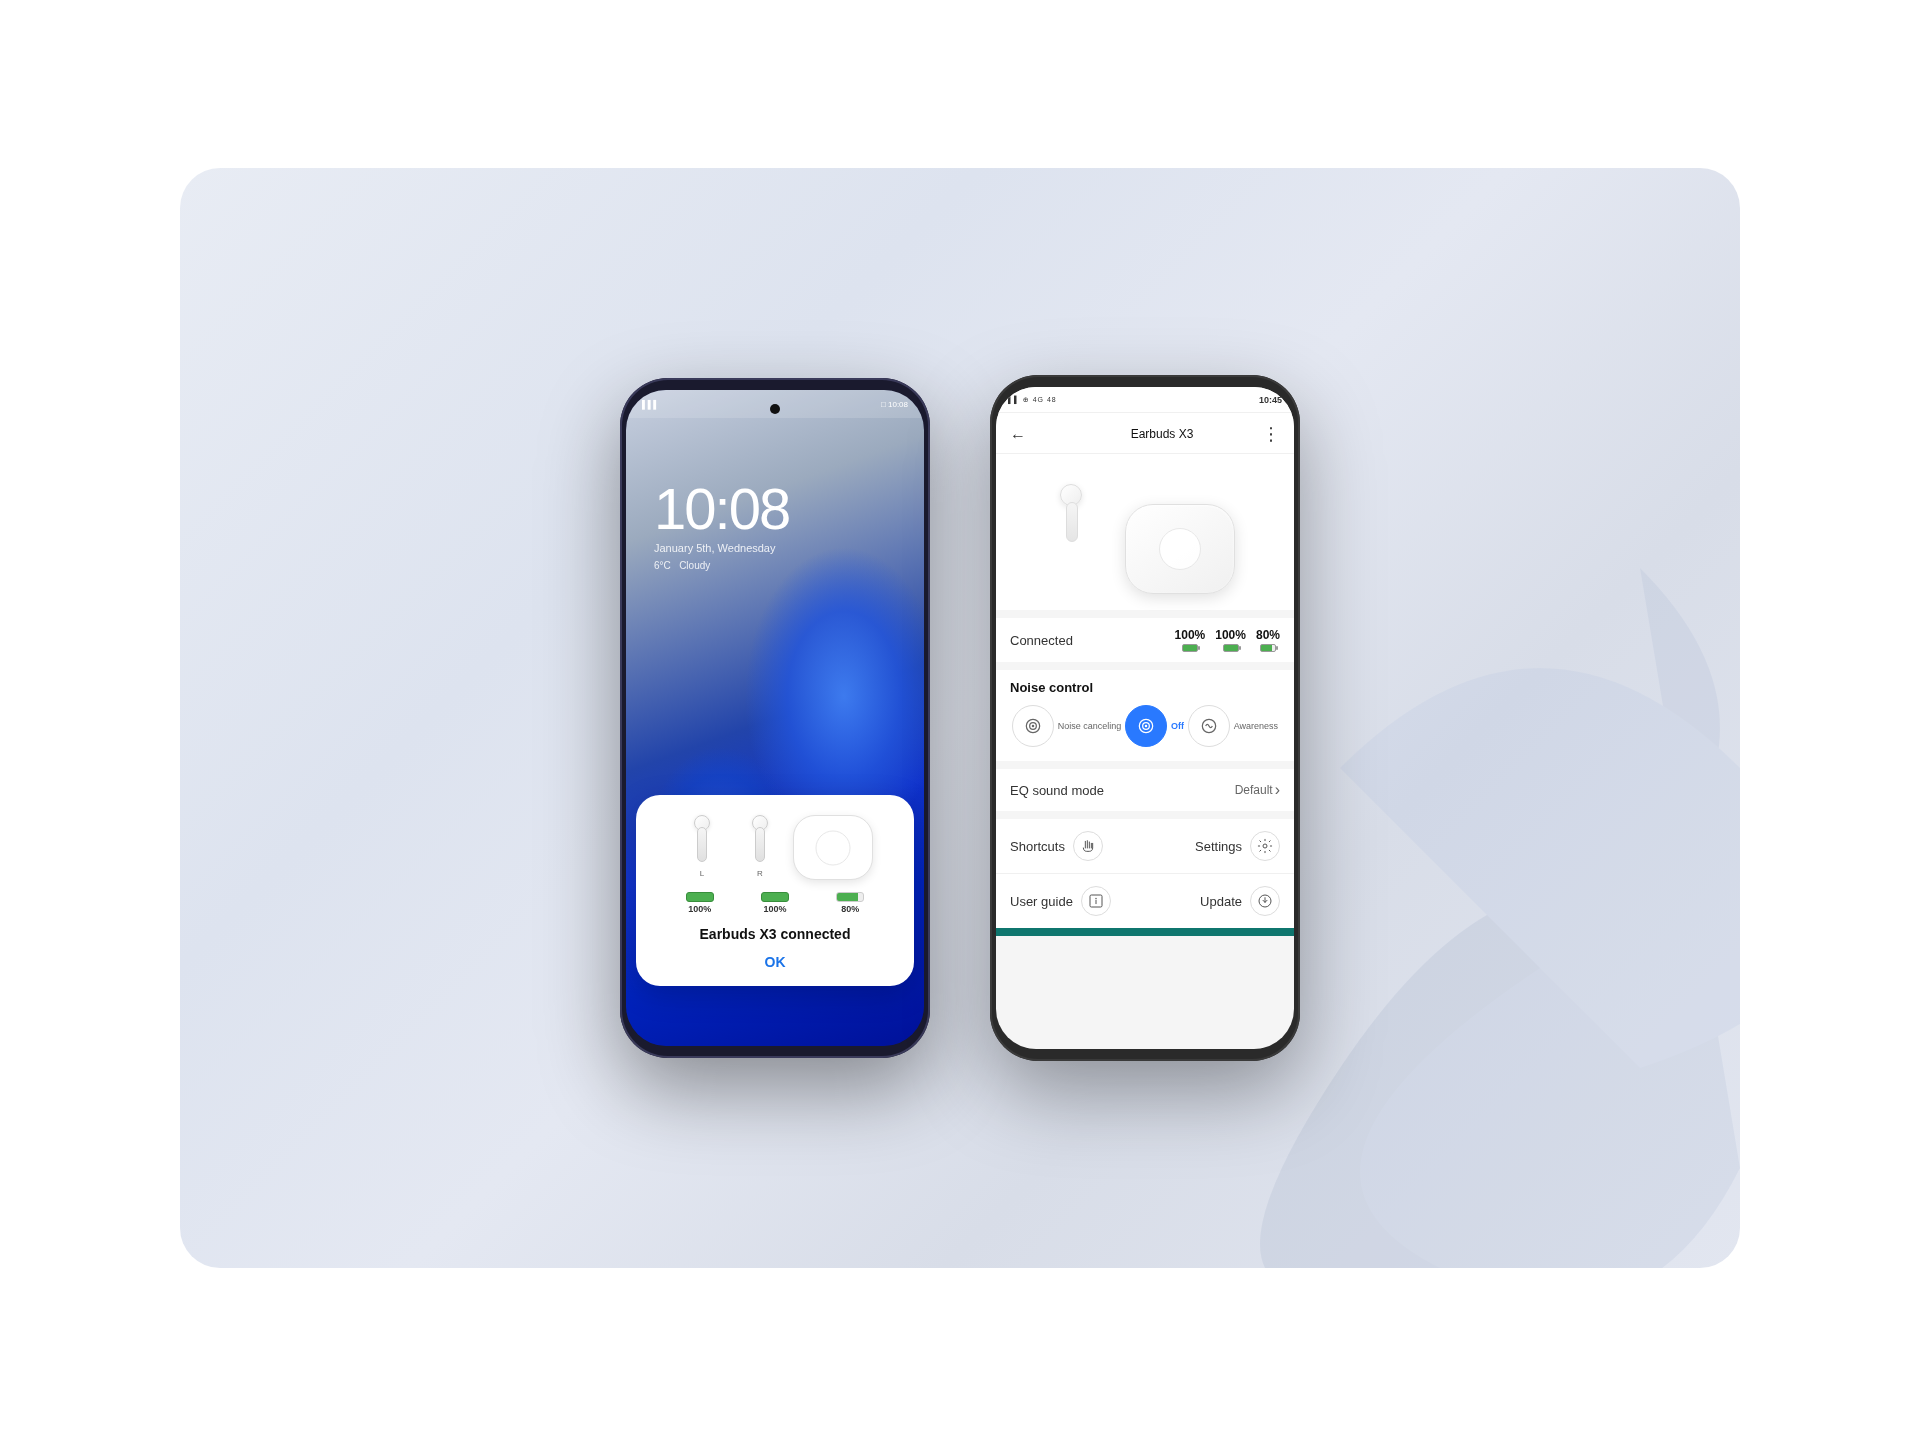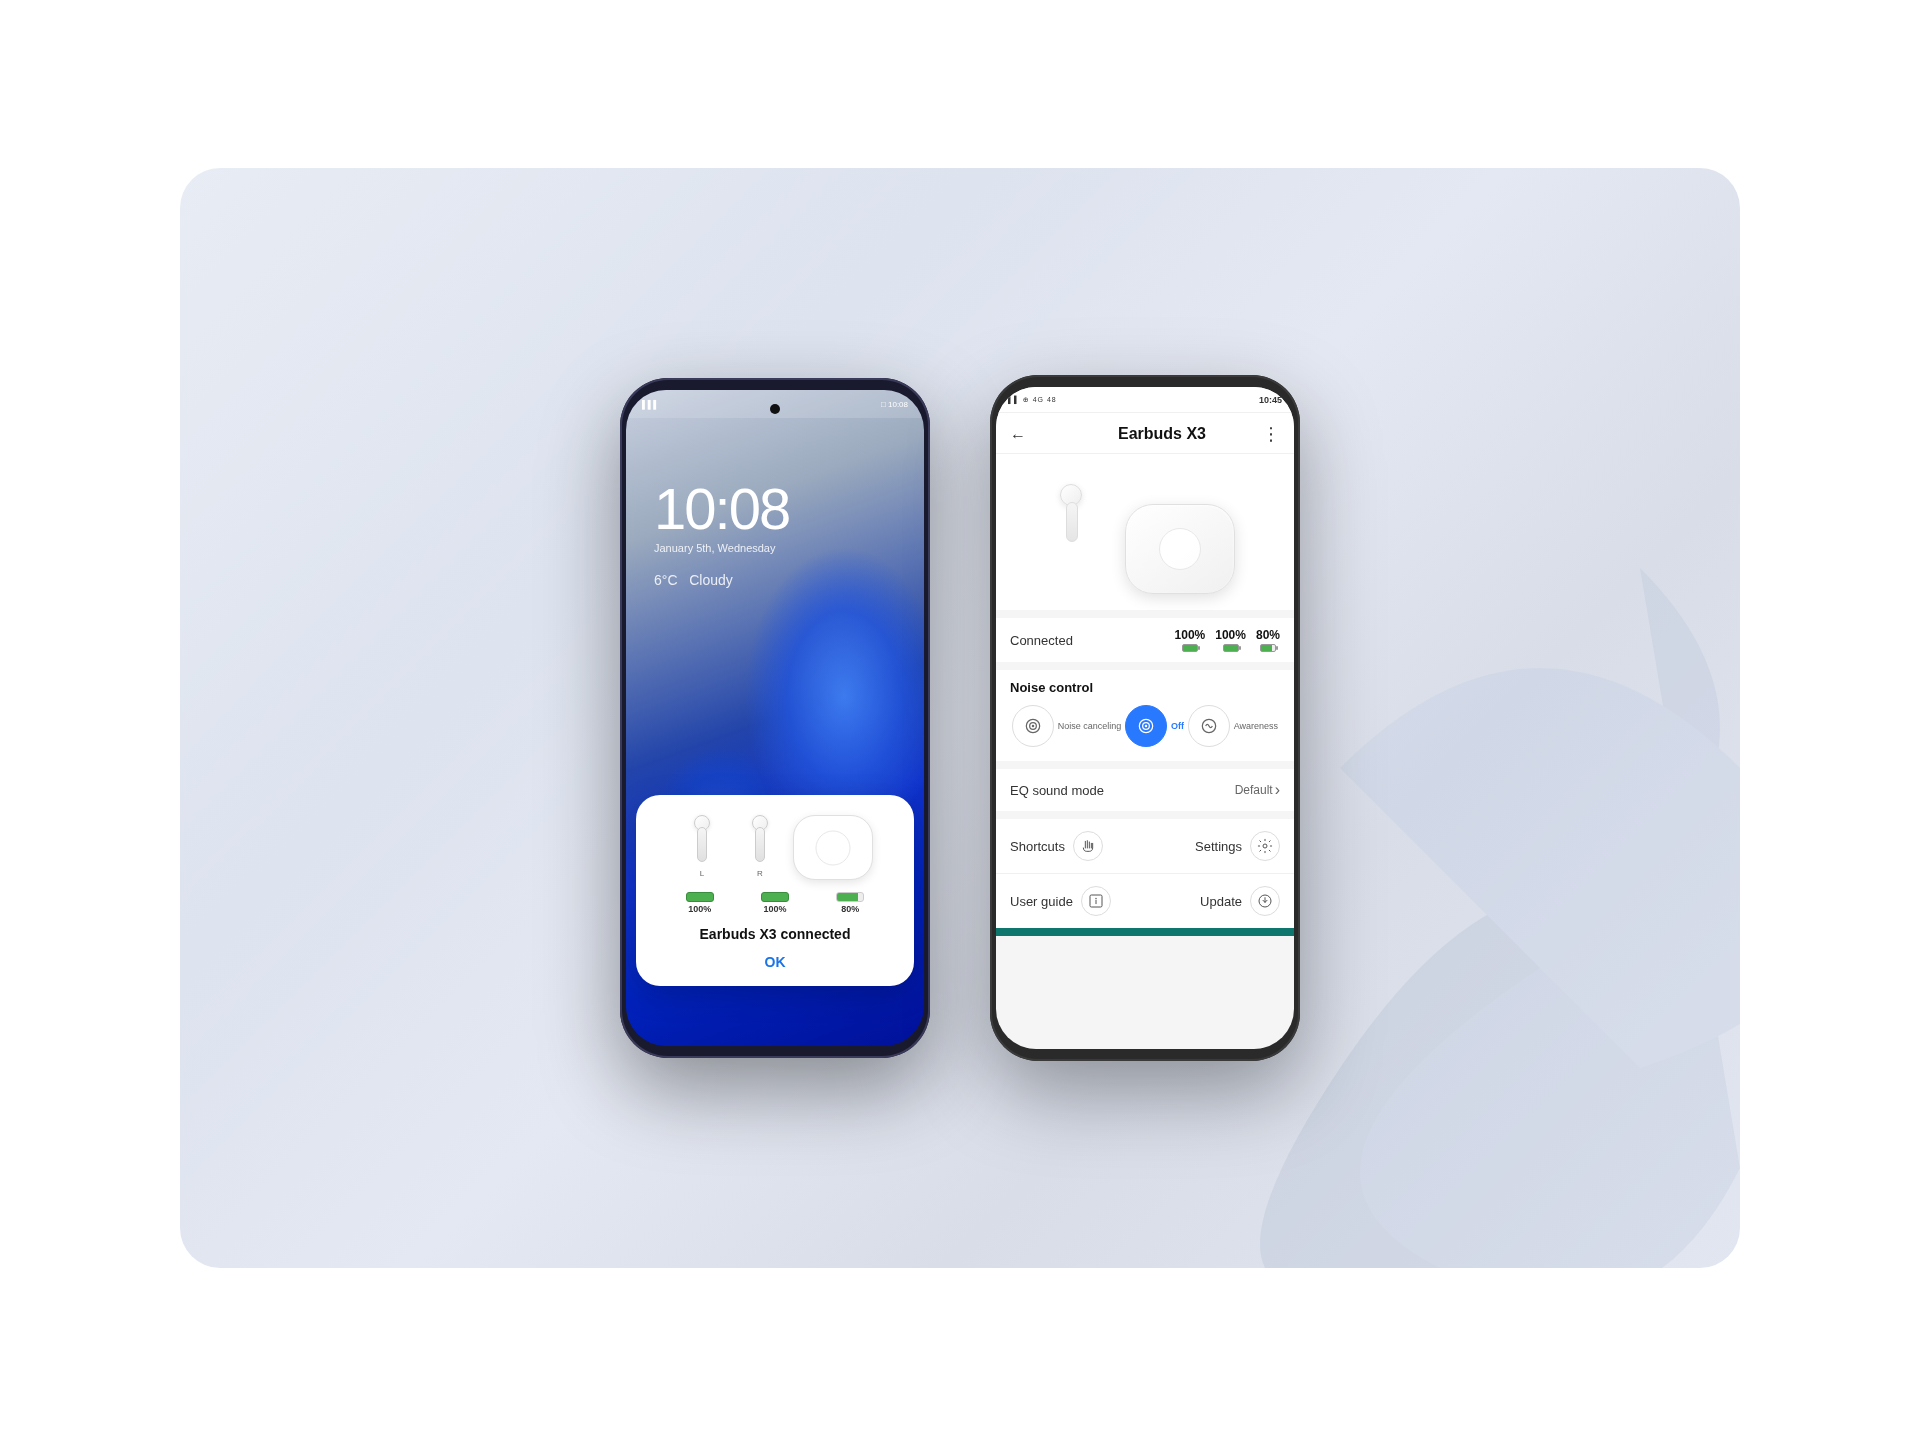--- a/index.html
+++ b/index.html
@@ -98,23 +98,23 @@
       line-height: 1;
     }
 
     .phone-left-time .date {
       font-size: 11px;
       color: rgba(255,255,255,0.85);
       margin-top: 4px;
     }
 
     .phone-left-time .weather {
-      font-size: 14px;
+      font-size: 10px;
       color: rgba(255,255,255,0.85);
-      margin-top: 18px;
+      margin-top: 6px;
     }
 
     .blob-blue {
       position: absolute;
       bottom: 200px;
       right: -20px;
       width: 200px;
       height: 300px;
       background: radial-gradient(ellipse, #4488ff 0%, #2255dd 40%, transparent 70%);
       border-radius: 50%;
@@ -257,22 +257,22 @@
     .right-header {
       background: white;
       padding: 10px 14px 8px;
       display: flex;
       align-items: center;
       justify-content: space-between;
       border-bottom: 1px solid #f0f0f0;
     }
 
     .right-header-title {
-      font-size: 16px;
-      font-weight: 700;
+      font-size: 12px;
+      font-weight: 400;
       color: #111;
       margin-left: 36px;
     }
 
     .right-header-back {
       font-size: 16px;
       color: #333;
       cursor: pointer;
     }
 

